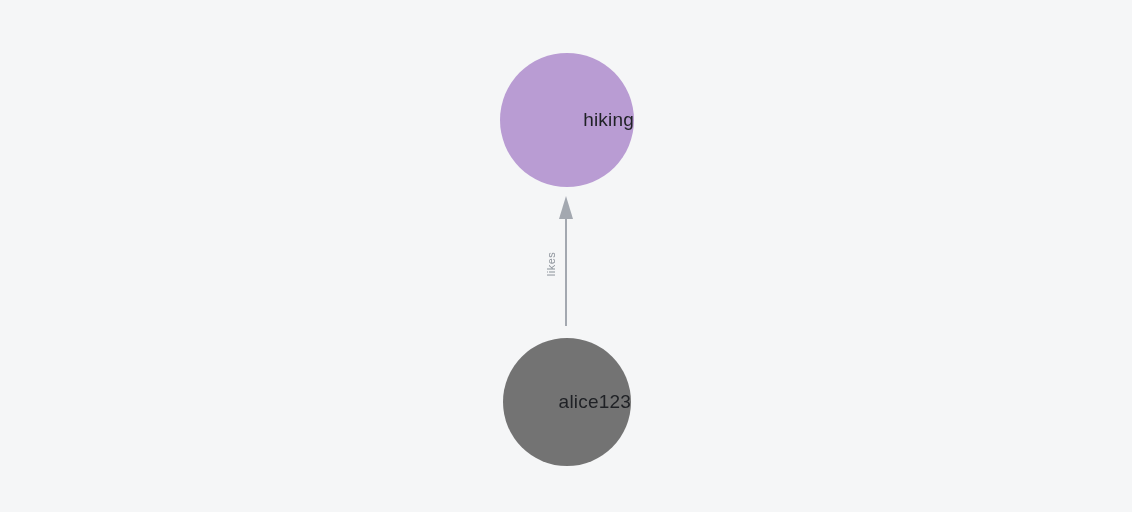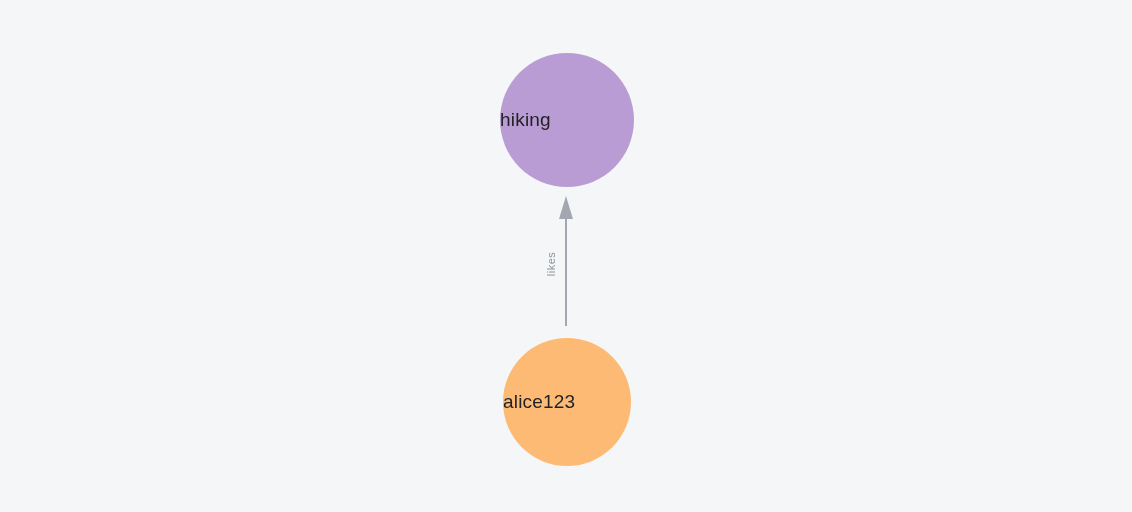--- a/index.html
+++ b/index.html
@@ -16,21 +16,21 @@
   }
   .graph-canvas {
     position: absolute;
     inset: 0;
   }
   .node {
     position: absolute;
     border-radius: 50%;
     display: flex;
     align-items: center;
-    justify-content: flex-start;
+    justify-content: flex-end;
     cursor: pointer;
   }
   .node-topic {
     left: 500px;
     top: 53px;
     width: 134px;
     height: 134px;
   }
   .node-user {
     left: 503px;
@@ -81,17 +81,17 @@
   <div class="node node-topic" style="background-color: rgb(185, 156, 211);">
     <span class="node-label" style="color: rgb(31, 33, 37);">hiking</span>
   </div>
 
   <div>
     <div class="edge-arrowhead" style="border-bottom-color: rgb(163, 168, 176);"></div>
     <div class="edge-line" style="background-color: rgb(163, 168, 176);"></div>
     <span class="edge-label" style="color: rgb(142, 148, 156);">likes</span>
   </div>
 
-  <div class="node node-user" style="background-color: #fdba74;">
+  <div class="node node-user" style="background-color: #737373;">
     <span class="node-label" style="color: rgb(31, 33, 37);">alice123</span>
   </div>
 
 </div>
 
 </body></html>

